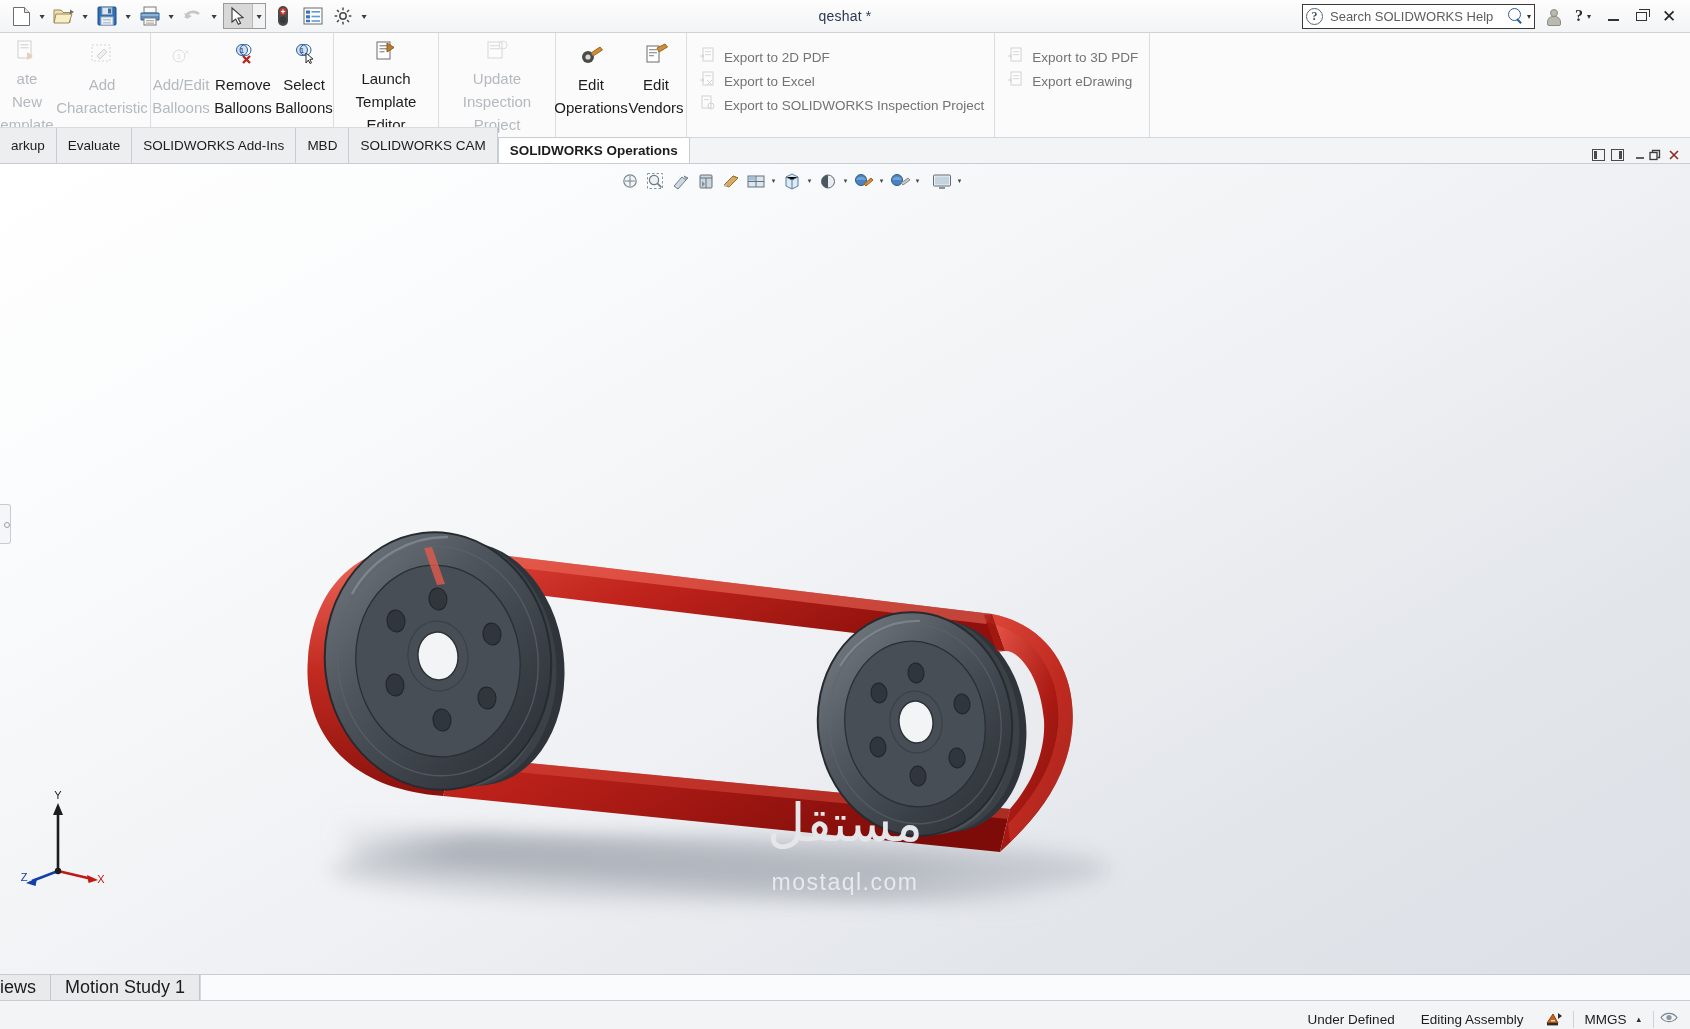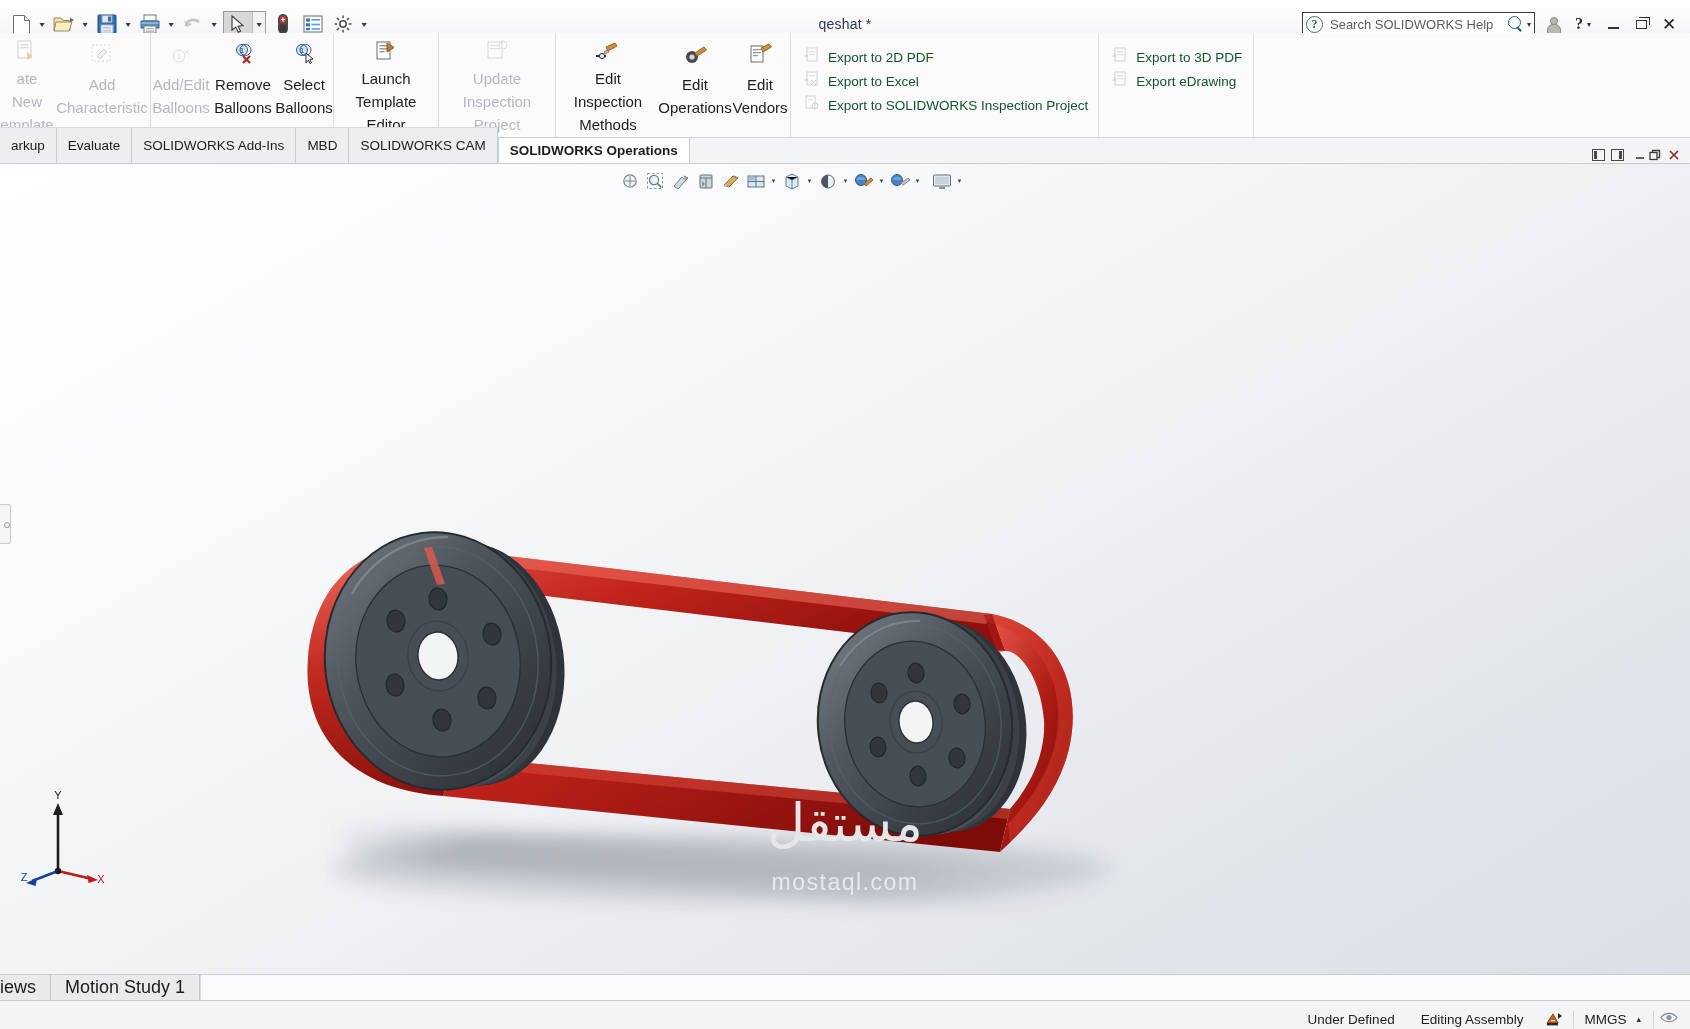--- a/index.html
+++ b/index.html
@@ -10,21 +10,21 @@
     background: #ffffff;
     -webkit-font-smoothing: antialiased;
   }
   #app { position: relative; width: 1690px; height: 1029px; background: #fff; }
 
   
   .titlebar {
     position: absolute; left: 0; top: 0; width: 1690px; height: 33px;
     background: linear-gradient(#fdfdfd, #f3f4f6);
     border-bottom: 1px solid #cfd2d6;
-    display: flex; align-items: center; margin-top: 8px;
+    display: flex; align-items: center;
   }
   .qat { display: flex; align-items: center; padding-left: 6px; gap: 0px; }
   .qat-btn {
     width: 30px; height: 28px; display: flex; align-items: center; justify-content: center;
     position: relative;
   }
   .qat-arrow {
     width: 13px; height: 28px; display: flex; align-items: center; justify-content: center;
     font-size: 8px; color: #3b3b3b;
   }
@@ -106,21 +106,21 @@
   .rcmd .ricon { height: 30px; display: flex; align-items: center; justify-content: center; }
   .rcmd .rlabel {
     font-size: 15px; color: #1d1d1d; line-height: 23px; margin-top: 4px;
     white-space: pre-line;
   }
   .rcmd.dim .rlabel { color: #b4b9bf; }
   .rcmd.dim .ricon { opacity: .32; }
 
   .rlist { display: flex; flex-direction: column; justify-content: flex-start; padding: 12px 10px 0 12px; }
   .rlistitem { display: flex; align-items: center; height: 24px; gap: 9px; }
-  .rlistitem .rlabel2 { font-size: 13.5px; color: #14532d; white-space: nowrap; }
+  .rlistitem .rlabel2 { font-size: 13.5px; color: #737373; white-space: nowrap; }
 
   
   .cmdtabs {
     position: absolute; left: 0; top: 138px; width: 1690px; height: 26px;
     background: #f3f4f6; border-bottom: 1px solid #c9ccd1;
     display: flex; align-items: flex-end;
   }
   .ctab {
     height: 36px; padding: 0 11px; display: flex; align-items: center;
     font-size: 13.5px; color: #1c1c1c; background: #eceef0;
@@ -417,32 +417,20 @@
               <rect x="6" y="9" width="10" height="1.3" fill="#aaa"></rect>
               <circle cx="19" cy="6" r="4" fill="none" stroke="#9a9a9a"></circle>
             </svg>
         </div>
         <div class="rlabel">Update Inspection
 Project</div>
       </div>
     </div>
 
     <div class="rgroup">
-      <div class="rcmd" style="width:104px;">
-        <div class="ricon">
-          <svg width="30" height="24" viewBox="0 0 30 24">
-            <path d="M3 16h10v2H3z" fill="#2a2a2a"></path>
-            <circle cx="9" cy="17" r="2.6" fill="#e8e8e8" stroke="#2a2a2a"></circle>
-            <path d="M13 8l9-4 2 3-9 5z" fill="#d18c3a" stroke="#9a6524"></path>
-            <path d="M11 13l4-2 1 2-4 2z" fill="#c8c8c8" stroke="#777"></path>
-          </svg>
-        </div>
-        <div class="rlabel">Edit Inspection
-Methods</div>
-      </div>
       <div class="rcmd" style="width:70px;">
         <div class="ricon">
           <svg width="28" height="24" viewBox="0 0 28 24">
             <circle cx="11" cy="15" r="6" fill="#4a4a4a"></circle>
             <circle cx="11" cy="15" r="2.6" fill="#d8d8d8"></circle>
             <path d="M14 11l9-6 2.5 3-9.5 6z" fill="#d18c3a" stroke="#9a6524"></path>
           </svg>
         </div>
         <div class="rlabel">Edit
 Operations</div>

